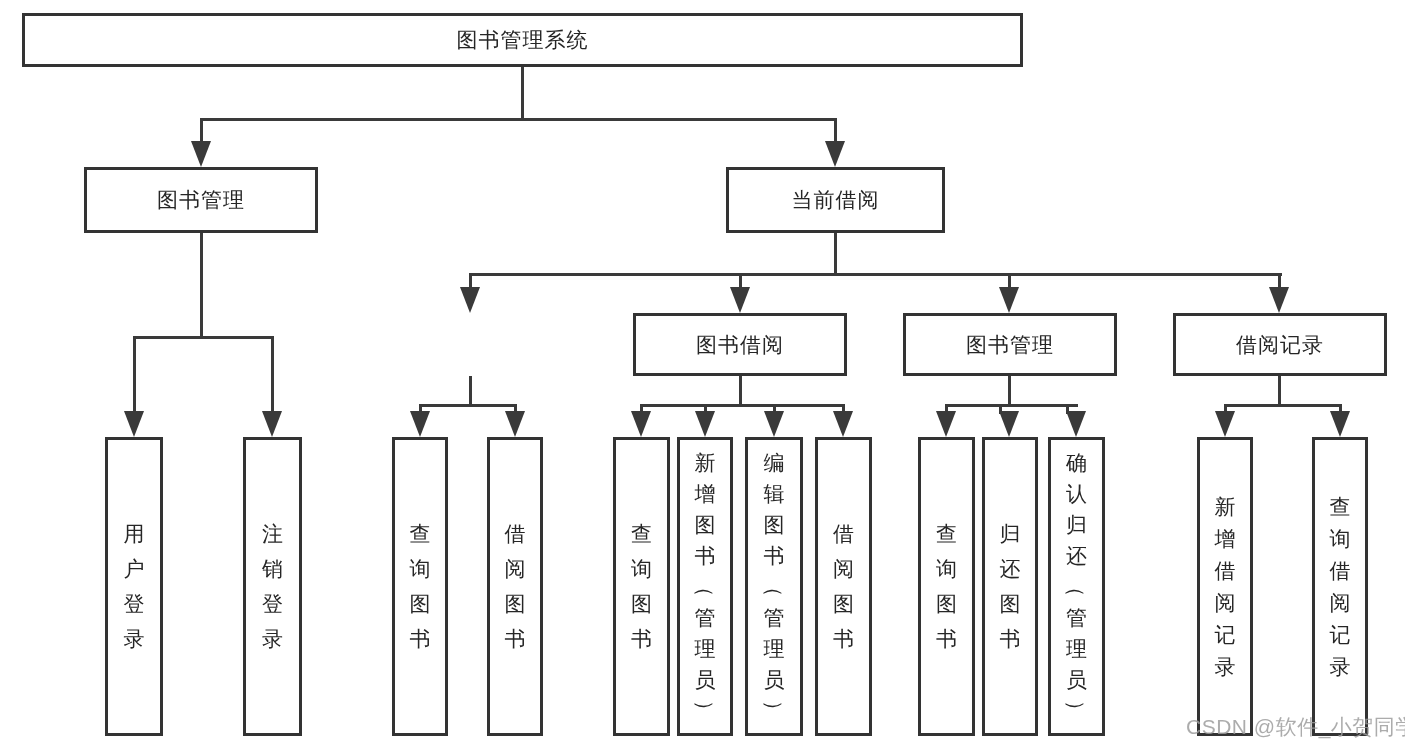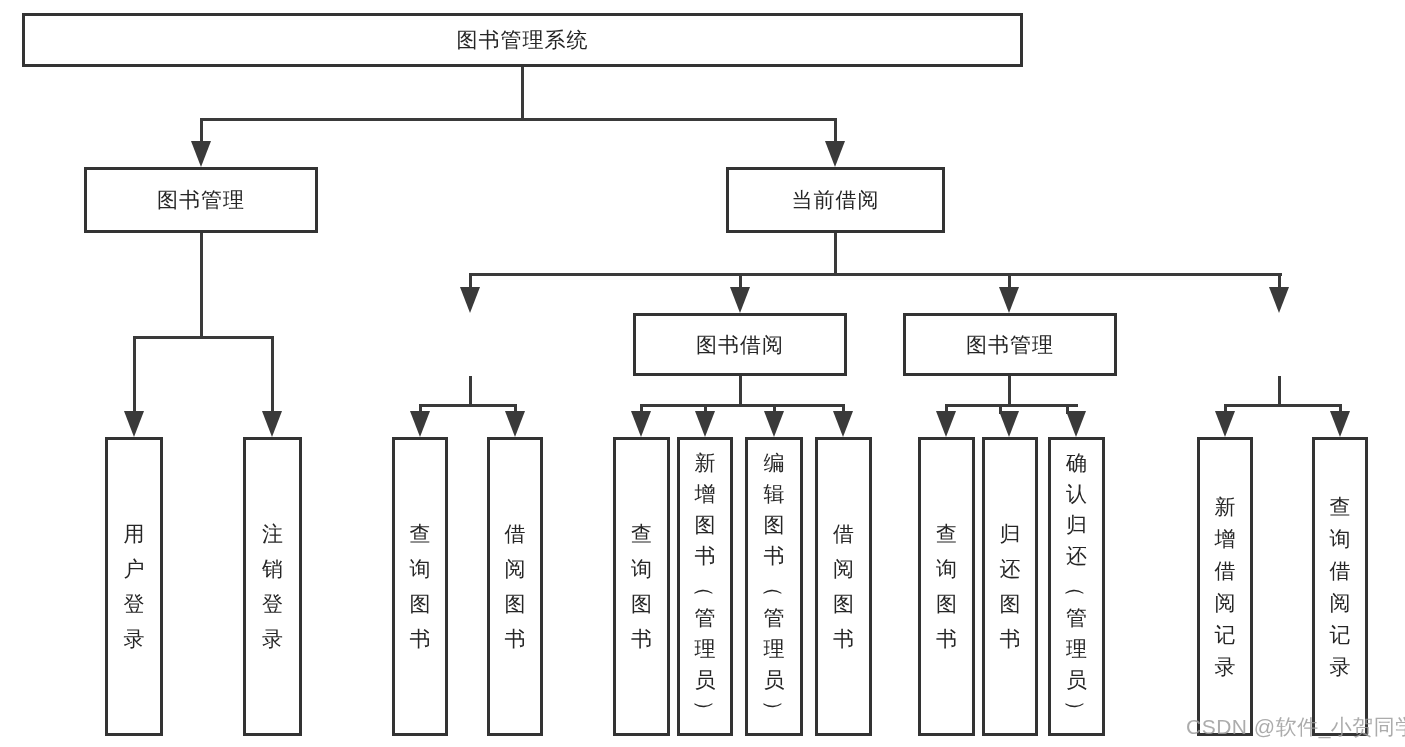--- a/index.html
+++ b/index.html
@@ -146,20 +146,23 @@
   <div class="box n-book-mgmt">
     <span>当前借阅</span>
   </div>
 
   <div class="box n-book-borrow">
     <span>图书借阅</span>
   </div>
   <div class="box n-current-borrow">
     <span>图书管理</span>
   </div>
+  <div class="box n-borrow-record">
+    <span>借阅记录</span>
+  </div>
 
   <div class="leaf l1">
       <span class="vchar" style="height: 35px;">用</span>
       <span class="vchar" style="height: 35px;">户</span>
       <span class="vchar" style="height: 35px;">登</span>
       <span class="vchar" style="height: 35px;">录</span>
     </div>
   <div class="leaf l2">
       <span class="vchar" style="height: 35px;">注</span>
       <span class="vchar" style="height: 35px;">销</span>

